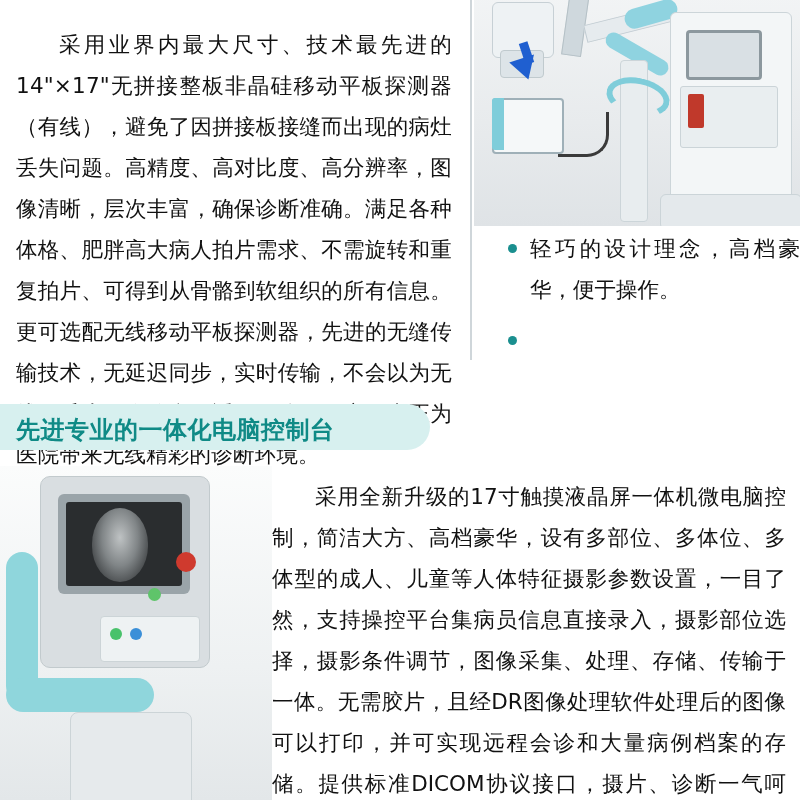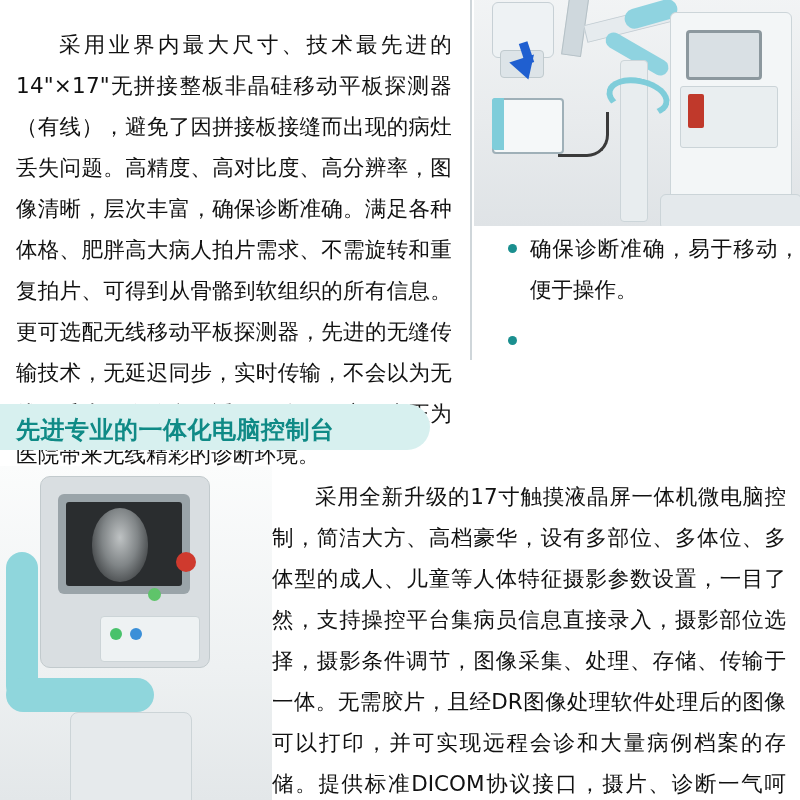--- a/index.html
+++ b/index.html
@@ -416,21 +416,21 @@
         <div class="m-panel"></div>
         <div class="m-red"></div>
         <div class="m-base"></div>
         <div class="arrow-blue-tail"></div>
         <div class="arrow-blue"></div>
       </div>
 
       <div class="bullets">
         <div class="bullet-row">
           <span class="bullet-dot"></span>
-          <span>确保诊断准确，易于移动，便于操作。</span>
+          <span>轻巧的设计理念，高档豪华，便于操作。</span>
         </div>
         <div class="bullet-row">
           <span class="bullet-dot"></span>
         </div>
       </div>
 
     </div>
   </div>
 
   <div class="section-bar">

